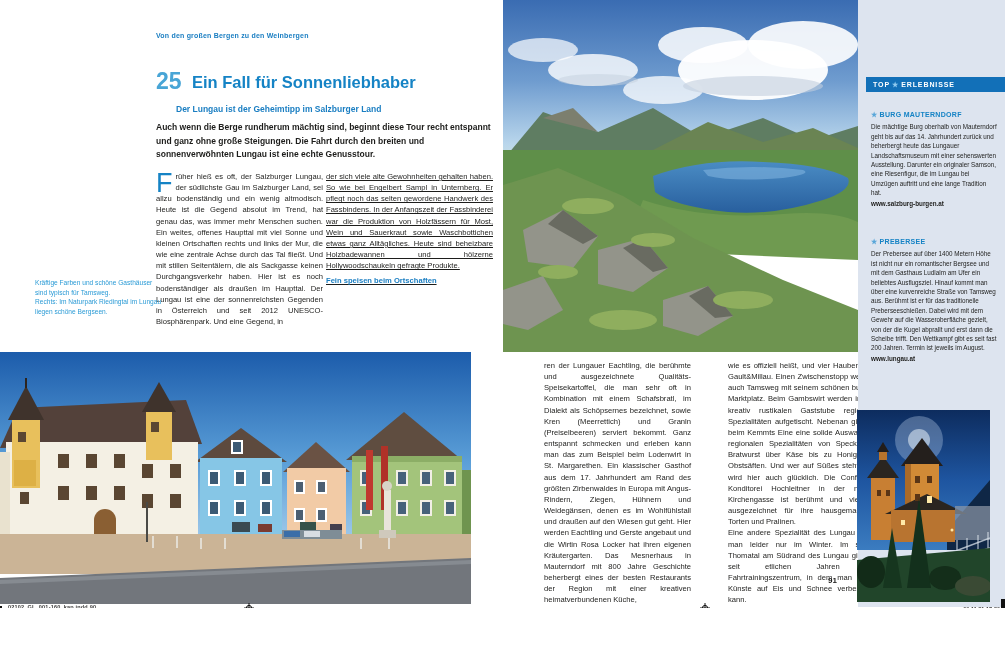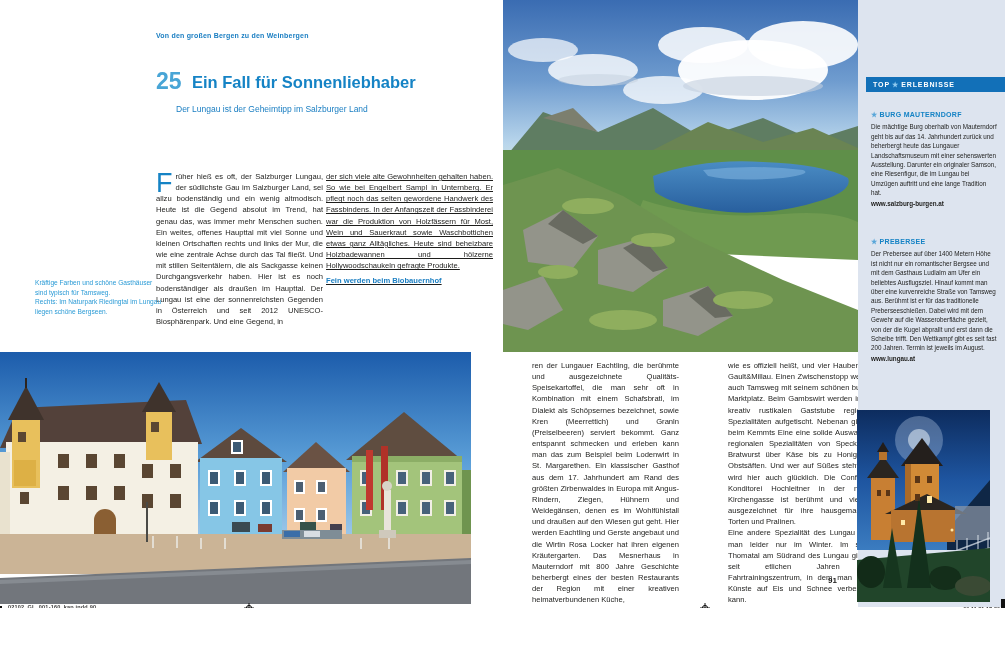--- a/index.html
+++ b/index.html
@@ -4,26 +4,26 @@
 <style>
   html,body{margin:0;padding:0;background:#ffffff;}
   #canvas{position:relative;width:1005px;height:608px;background:#ffffff;overflow:hidden;
           font-family:"Liberation Sans",sans-serif;color:#1d1d1b;}
   .abs{position:absolute;}
 
   
   .kicker{left:156px;top:32px;font-size:7px;font-weight:700;color:#1a7ec2;letter-spacing:.2px;}
   .chapnum{left:156px;top:68px;font-size:23px;font-weight:600;color:#48a5d6;}
   .title{left:192px;top:73px;font-size:16.5px;font-weight:700;color:#1583c5;}
-  .subtitle{left:156px;top:104px;font-size:8.5px;font-weight:400;color:#1a7ec2;padding-left:20px;}
+  .subtitle{left:156px;top:104px;font-size:8.5px;font-weight:700;color:#1a7ec2;padding-left:20px;}
   .intro{left:156px;top:121px;width:342px;font-size:8.5px;font-weight:700;line-height:13.5px;}
   .bodycol{font-size:7.6px;line-height:11.15px;text-align:justify;}
   .col1{left:156px;top:171px;width:167px;}
   .col2{left:326px;top:171px;width:167px;text-decoration:underline;}
-  .col3{left:532px;top:360px;width:147px;}
+  .col3{left:544px;top:360px;width:147px;}
   .col4{left:688px;top:360px;width:147px;margin-left:40px;}
   .dropcap{float:left;font-size:27px;line-height:20px;padding:2px 3px 0 0;color:#1583c5;font-weight:400;}
   .subhead{color:#1a7ec2;font-weight:700;margin:4px 0 1px 0;text-align:left;}
   .p2{margin-top:0;}
   .caption{left:35px;top:278px;width:132px;font-size:6.6px;line-height:9.6px;color:#2b9bd6;white-space:pre-line;}
   .pagenum{left:828px;top:576px;font-size:8px;font-weight:700;}
 
   
   .sidebar-bg{left:858px;top:0;width:147px;height:607px;background:#dde4ef;}
   .sidebar-bar{left:866px;top:77px;width:139px;height:15px;background:#1270b8;display:flex;align-items:center;}
@@ -54,28 +54,29 @@
 </style>
 </head>
 <body>
 
 <div id="canvas">
 
   <div class="abs kicker">Von den großen Bergen zu den Weinbergen</div>
   <div class="abs chapnum">25</div>
   <div class="abs title">Ein Fall für Sonnenliebhaber</div>
   <div class="abs subtitle">Der Lungau ist der Geheimtipp im Salzburger Land</div>
+  <div class="abs intro">Auch wenn die Berge rundherum mächtig sind, beginnt diese Tour recht entspannt und ganz ohne große Steigungen. Die Fahrt durch den breiten und sonnenverwöhnten Lungau ist eine echte Genusstour.</div>
 
   <div class="abs bodycol col1">
     <span class="dropcap">F</span><span>rüher hieß es oft, der Salzburger Lungau, der südlichste Gau im Salzburger Land, sei allzu bodenständig und ein wenig altmodisch. Heute ist die Gegend absolut im Trend, hat genau das, was immer mehr Menschen suchen. Ein weites, offenes Haupttal mit viel Sonne und kleinen Ortschaften rechts und links der Mur, die wie eine zentrale Achse durch das Tal fließt. Und mit stillen Seitentälern, die als Sackgasse keinen Durchgangsverkehr haben. Hier ist es noch bodenständiger als draußen im Haupttal. Der Lungau ist eine der sonnenreichsten Gegenden in Österreich und seit 2012 UNESCO-Biosphärenpark. Und eine Gegend, in</span>
   </div>
 
   <div class="abs bodycol col2">
     <div>der sich viele alte Gewohnheiten gehalten haben. So wie bei Engelbert Sampl in Unternberg. Er pflegt noch das selten gewordene Handwerk des Fassbindens. In der Anfangszeit der Fassbinderei war die Produktion von Holzfässern für Most, Wein und Sauerkraut sowie Waschbottichen etwas ganz Alltägliches. Heute sind beheizbare Holzbadewannen und hölzerne Hollywoodschaukeln gefragte Produkte.</div>
-    <div class="subhead">Fein werden beim Biobauernhof</div>
+    <div class="subhead">Fein speisen beim Ortschaften</div>
   </div>
 
   <div class="abs caption">Kräftige Farben und schöne Gasthäuser
 sind typisch für Tamsweg.
 Rechts: Im Naturpark Riedingtal im Lungau
 liegen schöne Bergseen.</div>
 
   <figure class="abs photo village" style="margin:0;">
     <svg viewBox="0 0 471 252" preserveAspectRatio="none" aria-hidden="true">
       <defs>

